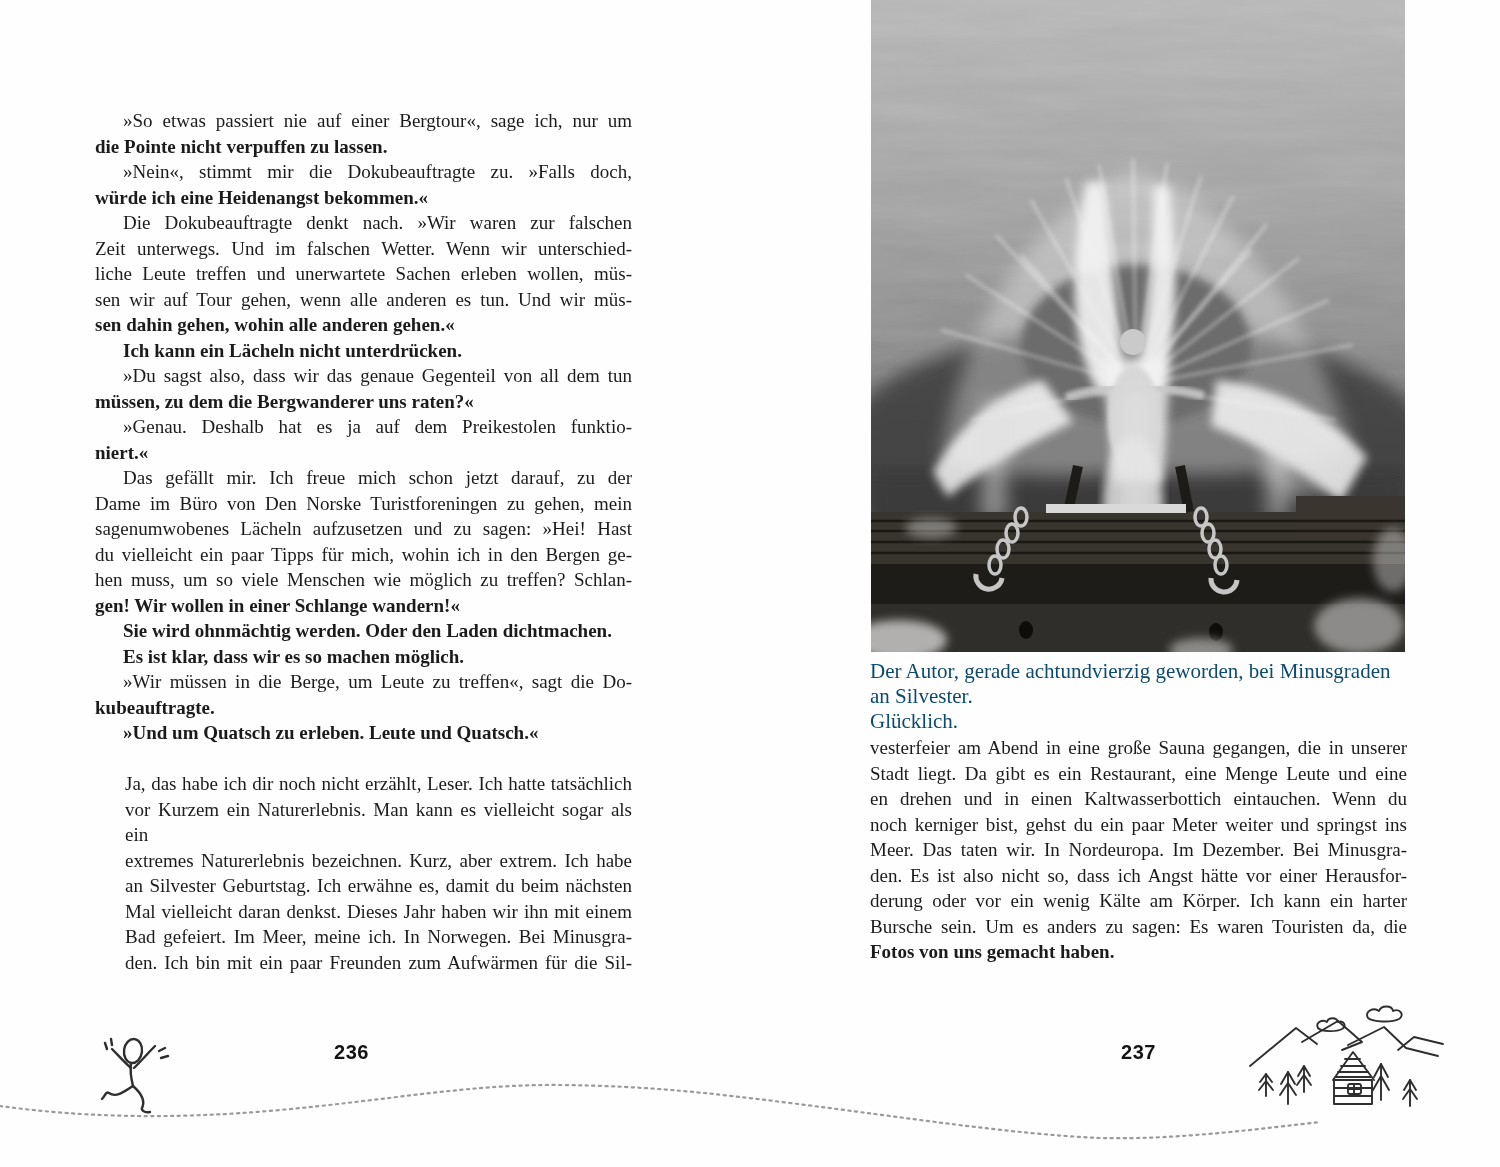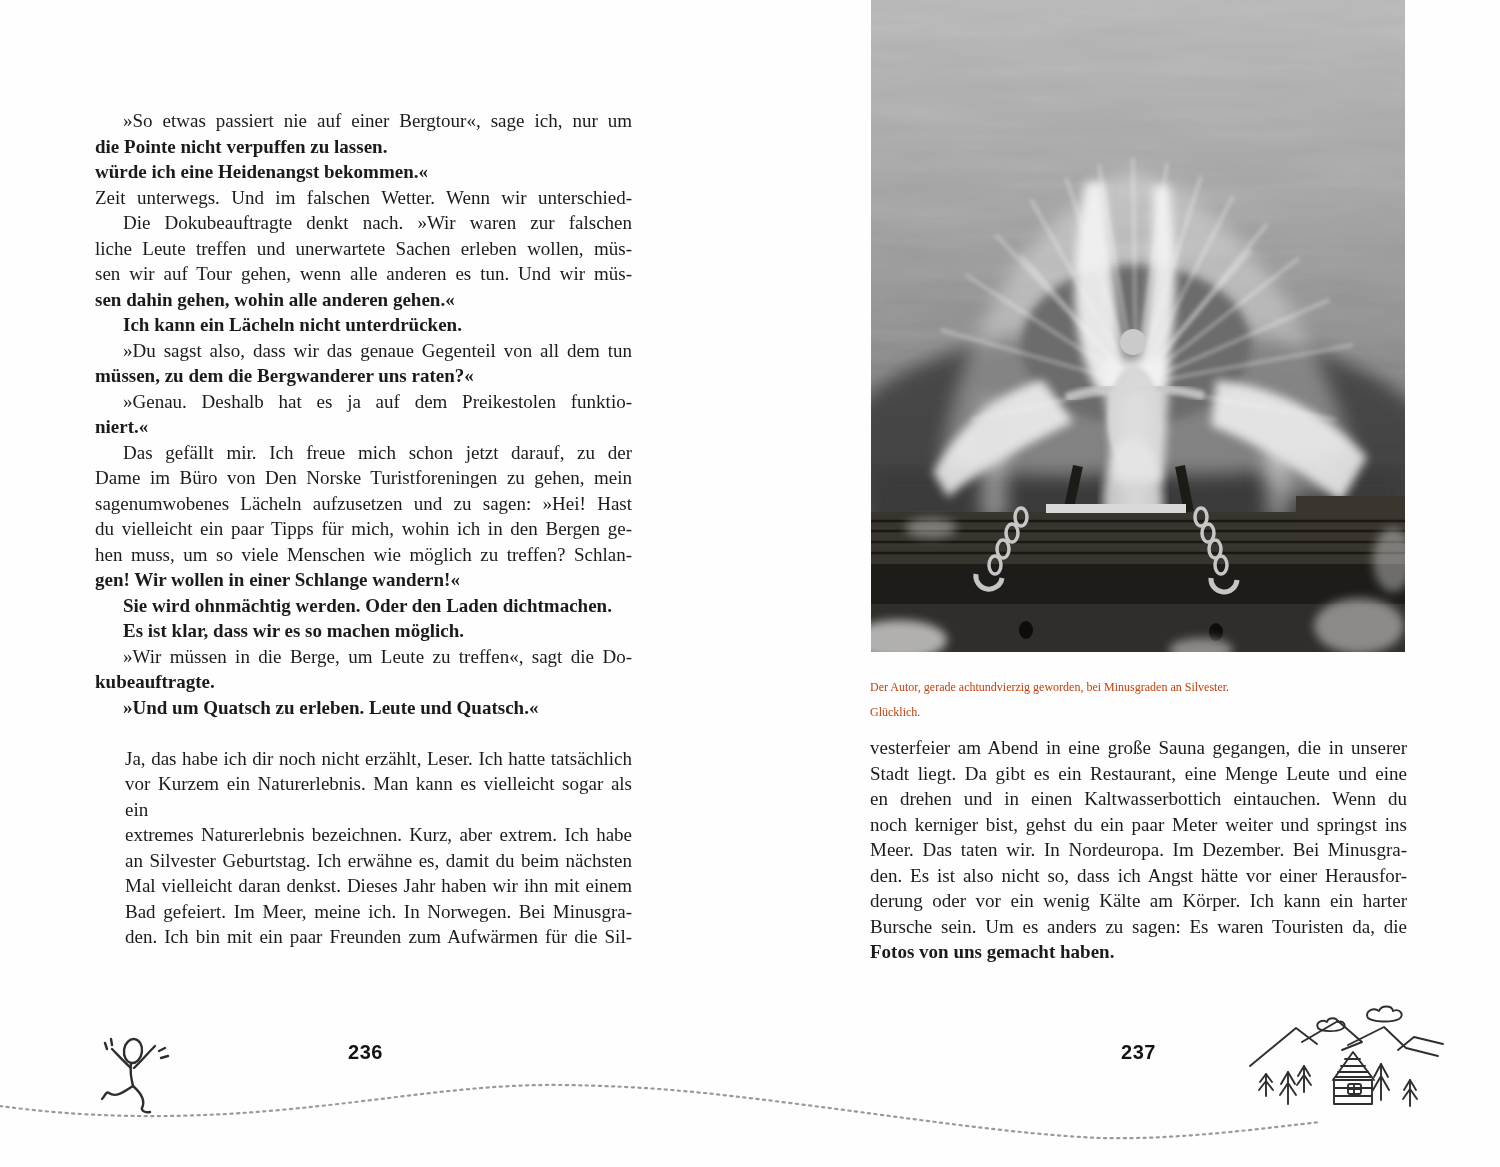--- a/index.html
+++ b/index.html
@@ -19,30 +19,30 @@
   }
   #left-text  { left: 95px;  top: 108px; }
   #right-text { left: 870px; top: 735px; }
   .line { text-align: justify; text-align-last: justify; }
   .line.end { text-align-last: left; font-weight: bold; }
   .line.ind { text-indent: 28px; }
   .para.gap { margin-top: 25.5px; margin-left: 30px; }
   .caption {
     position: absolute;
     left: 870px; top: 659px; width: 537px;
-    font-size: 12px; line-height: 25px; color: #c2410c; margin-top: 16px;
+    font-size: 21px; line-height: 25px; color: #0c4a6e;
   }
   .pagenum {
     position: absolute; top: 1041px; width: 537px;
     text-align: center;
     font-family: "Liberation Sans", sans-serif;
     font-weight: 700; font-size: 20px; letter-spacing: 0.5px;
     color: #141414;
   }
-  #pagenum-left  { left: 97px; }
+  #pagenum-left  { left: 83px; }
   #pagenum-right { left: 870px; }
   #photo {
     position: absolute; left: 871px; top: 0; width: 534px; height: 652px;
   }
   #doodle-left  { position: absolute; left: 92px;  top: 1036px; }
   #doodle-right { position: absolute; left: 1238px; top: 1000px; }
   #wave-line { position: absolute; left: 0; top: 1072px; }
 </style>
 </head>
 <body>
@@ -166,25 +166,26 @@
     </g>
   </svg>
 </div>
 
 <div id="left-text" class="textblock">
     <div class="para">
       <div class="line ind">»So etwas passiert nie auf einer Bergtour«, sage ich, nur um</div>
       <div class="line end">die Pointe nicht verpuffen zu lassen.</div>
     </div>
     <div class="para">
+      <div class="line ind">»Nein«, stimmt mir die Dokubeauftragte zu. »Falls doch,</div>
       <div class="line end">würde ich eine Heidenangst bekommen.«</div>
     </div>
     <div class="para">
+      <div class="line ind">Die Dokubeauftragte denkt nach. »Wir waren zur falschen</div>
       <div class="line">Zeit unterwegs. Und im falschen Wetter. Wenn wir unterschied-</div>
-      <div class="line ind">Die Dokubeauftragte denkt nach. »Wir waren zur falschen</div>
       <div class="line">liche Leute treffen und unerwartete Sachen erleben wollen, müs-</div>
       <div class="line">sen wir auf Tour gehen, wenn alle anderen es tun. Und wir müs-</div>
       <div class="line end">sen dahin gehen, wohin alle anderen gehen.«</div>
     </div>
     <div class="para">
       <div class="line end ind">Ich kann ein Lächeln nicht unterdrücken.</div>
     </div>
     <div class="para">
       <div class="line ind">»Du sagst also, dass wir das genaue Gegenteil von all dem tun</div>
       <div class="line end">müssen, zu dem die Bergwanderer uns raten?«</div>

